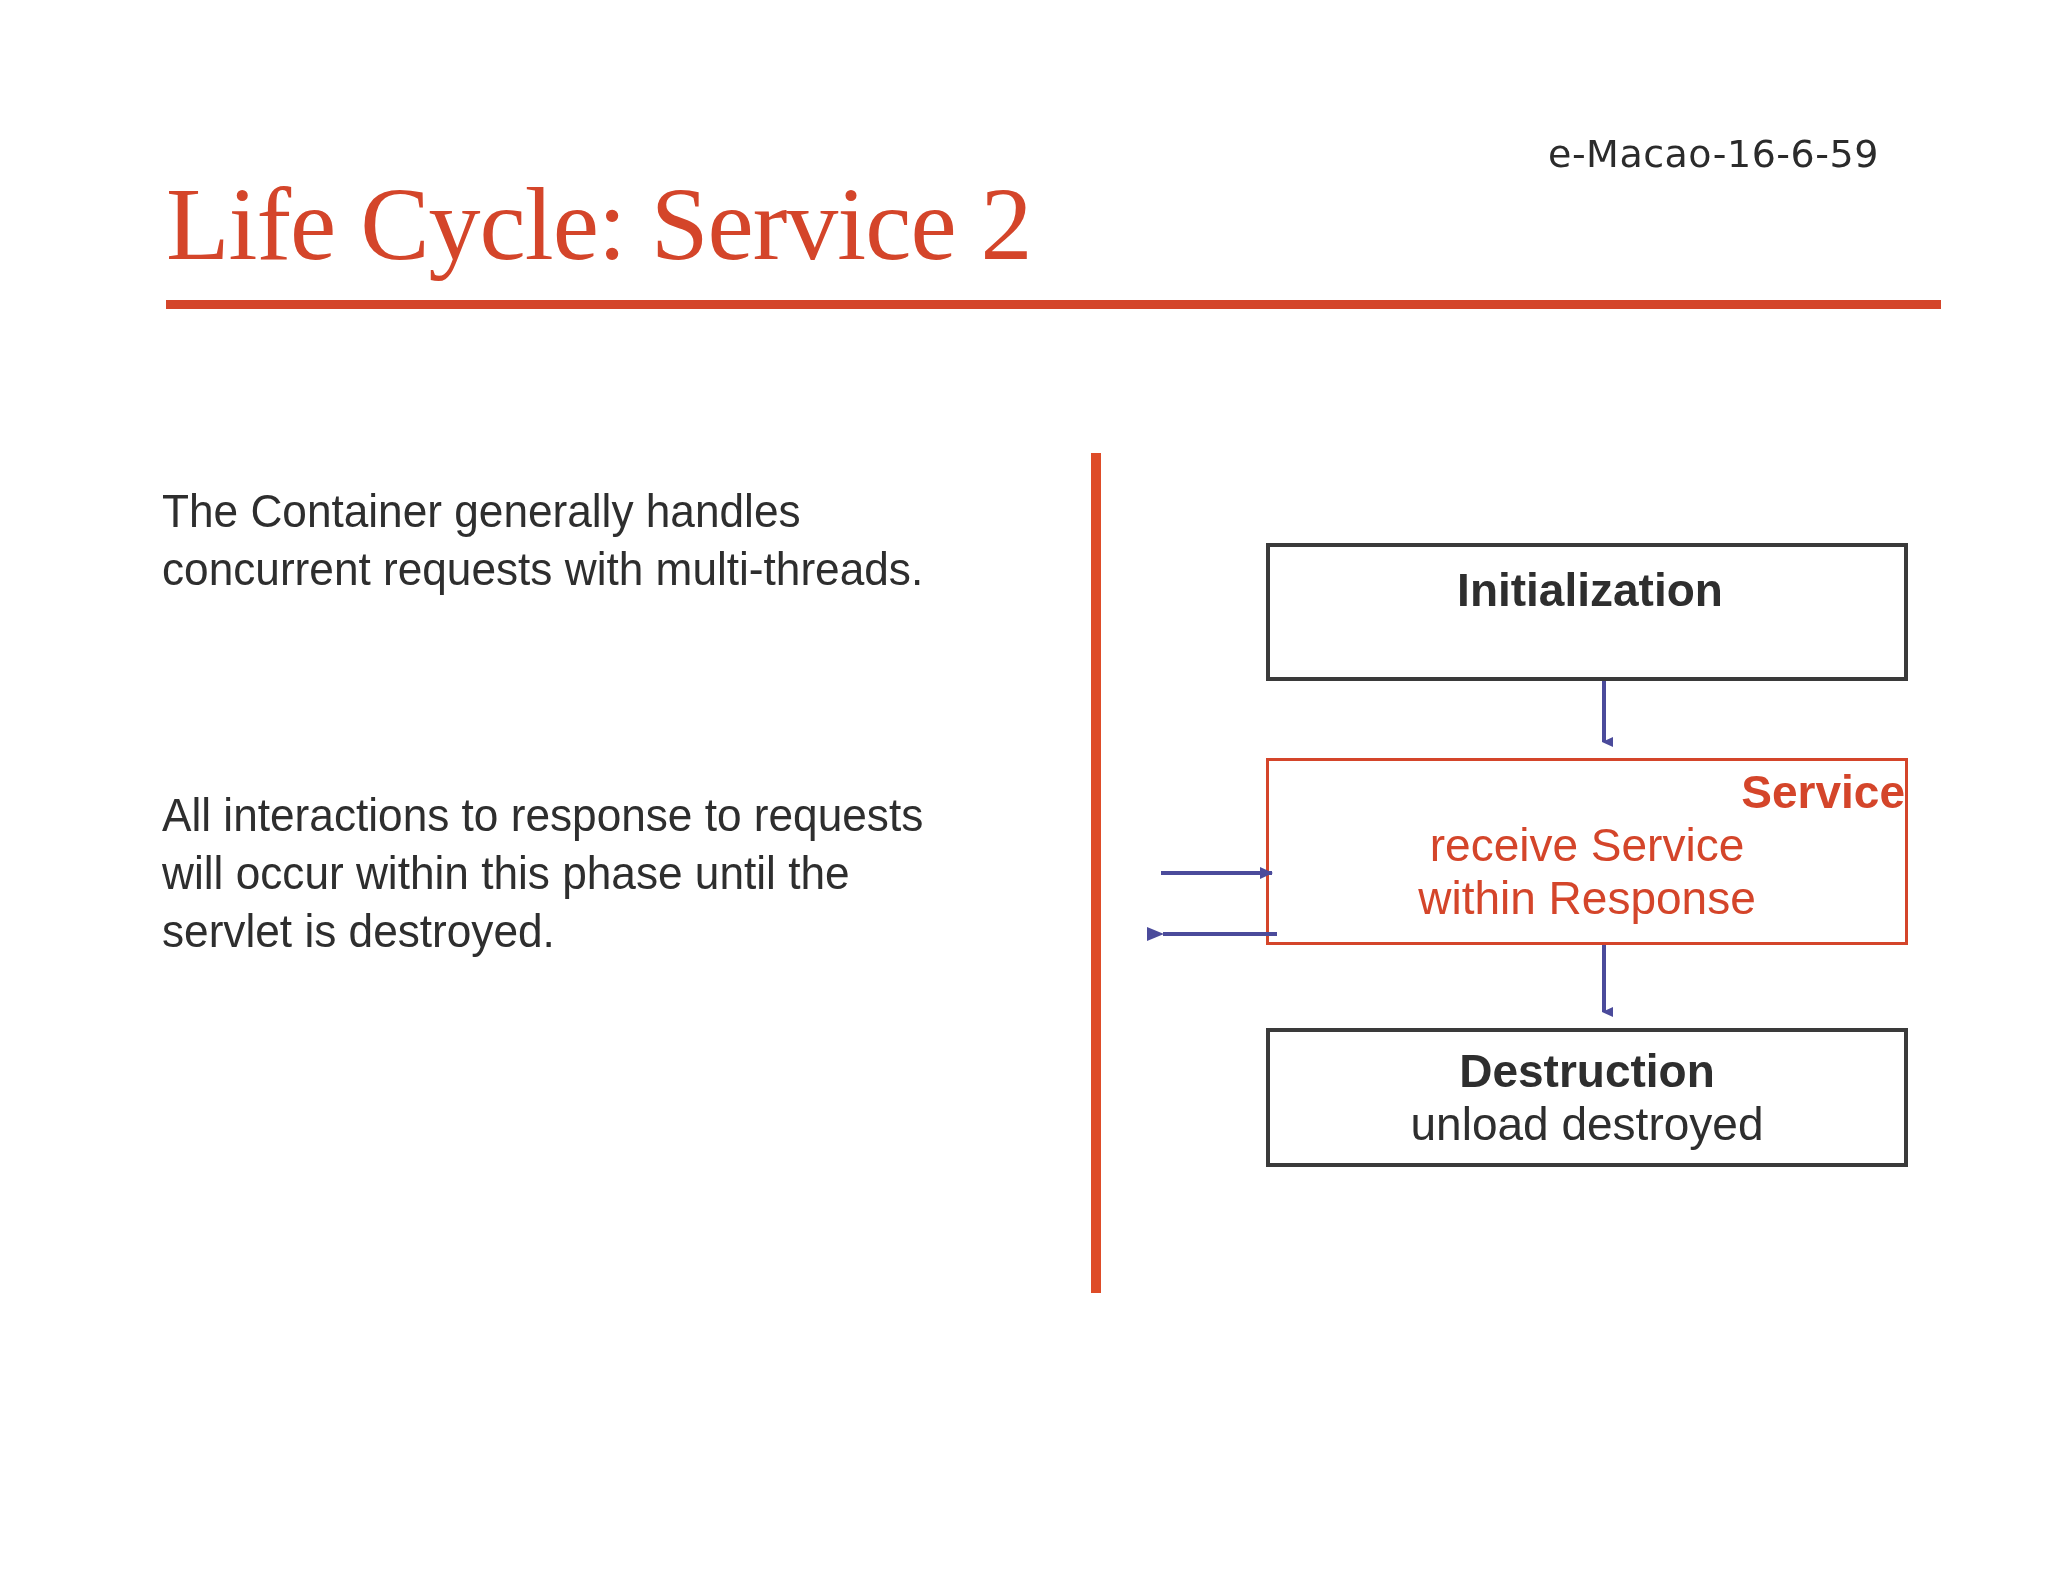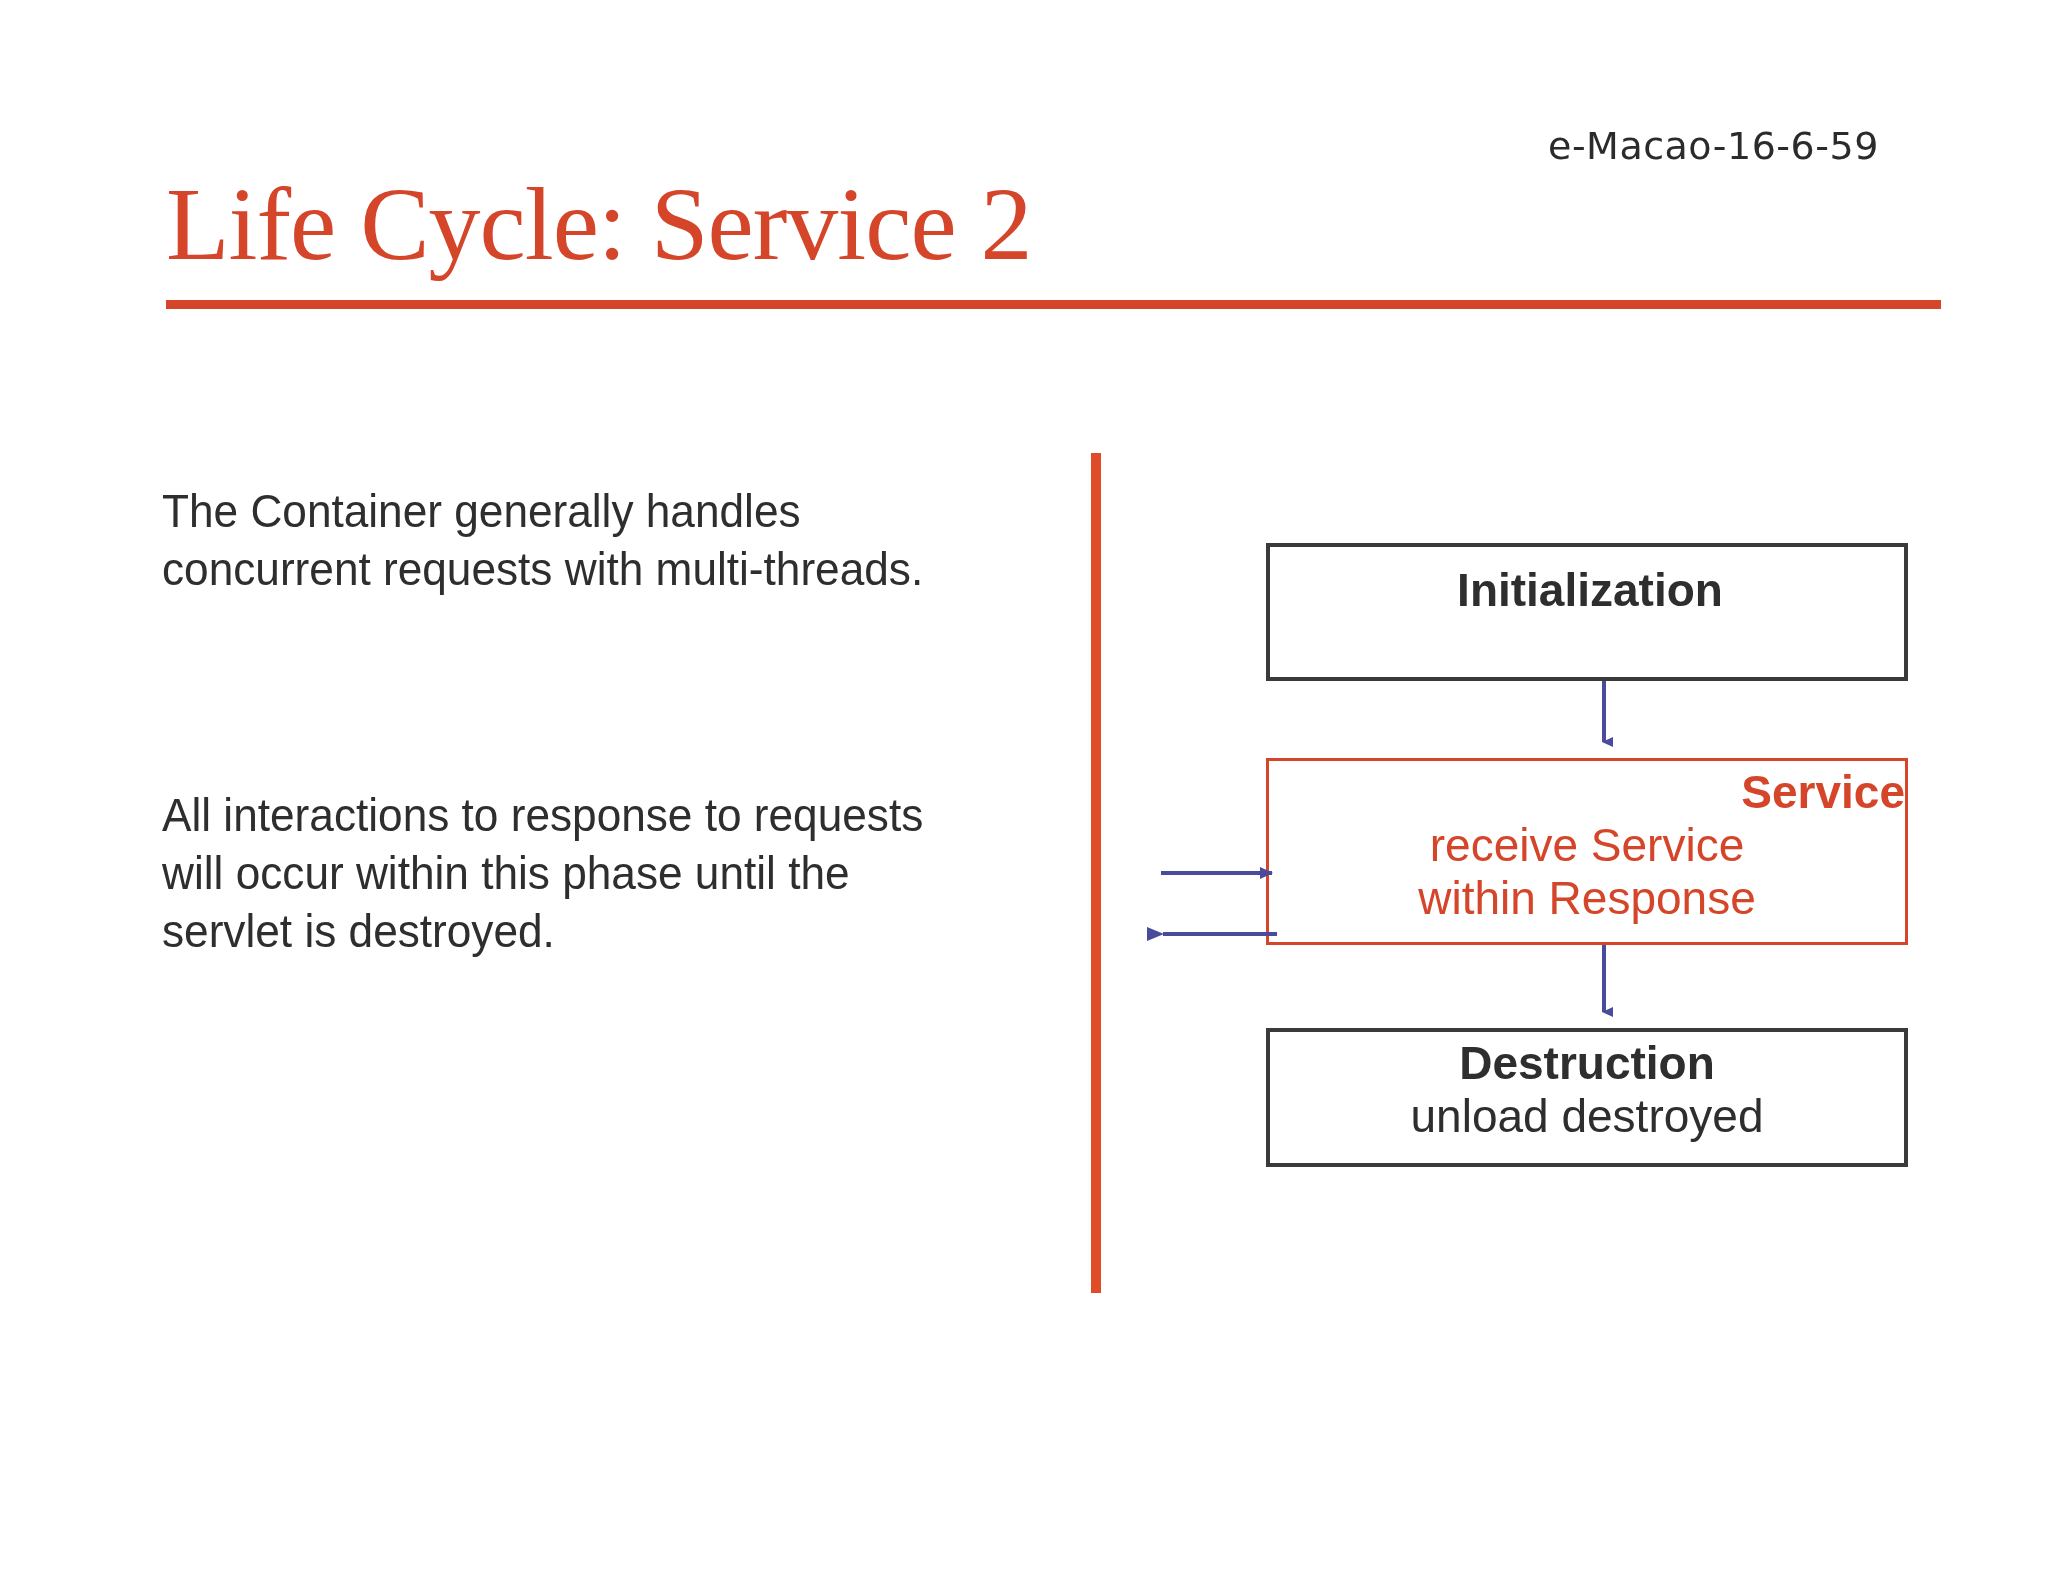--- a/index.html
+++ b/index.html
@@ -16,21 +16,21 @@
     width: 2048px;
     height: 1582px;
     background: #ffffff;
     overflow: hidden;
   }
 
   
   #header-code {
     position: absolute;
     left: 1548px;
-    top: 124px;
+    top: 132px;
     font-family: "DejaVu Sans", sans-serif;
     font-size: 38px;
     letter-spacing: 0.5px;
     color: #2b2b2b;
     white-space: nowrap;
   }
 
   
   #slide-title {
     position: absolute;
@@ -117,21 +117,21 @@
     font-size: 46px;
     line-height: 53px;
     color: #2e2e2e;
     font-weight: 400;
   }
   .box-line.orange-t {
     color: #D4452A;
   }
   #box-init .box-title { margin-top: 16px; padding-left: 6px; }
   #box-service .box-title { margin-top: 4px; text-align: right; }
-  #box-destruction .box-title { margin-top: 4px; }
+  #box-destruction .box-title { margin-top: 12px; }
 
   
   #arrow-layer {
     position: absolute;
     left: 0;
     top: 0;
     width: 2048px;
     height: 1582px;
     pointer-events: none;
   }

